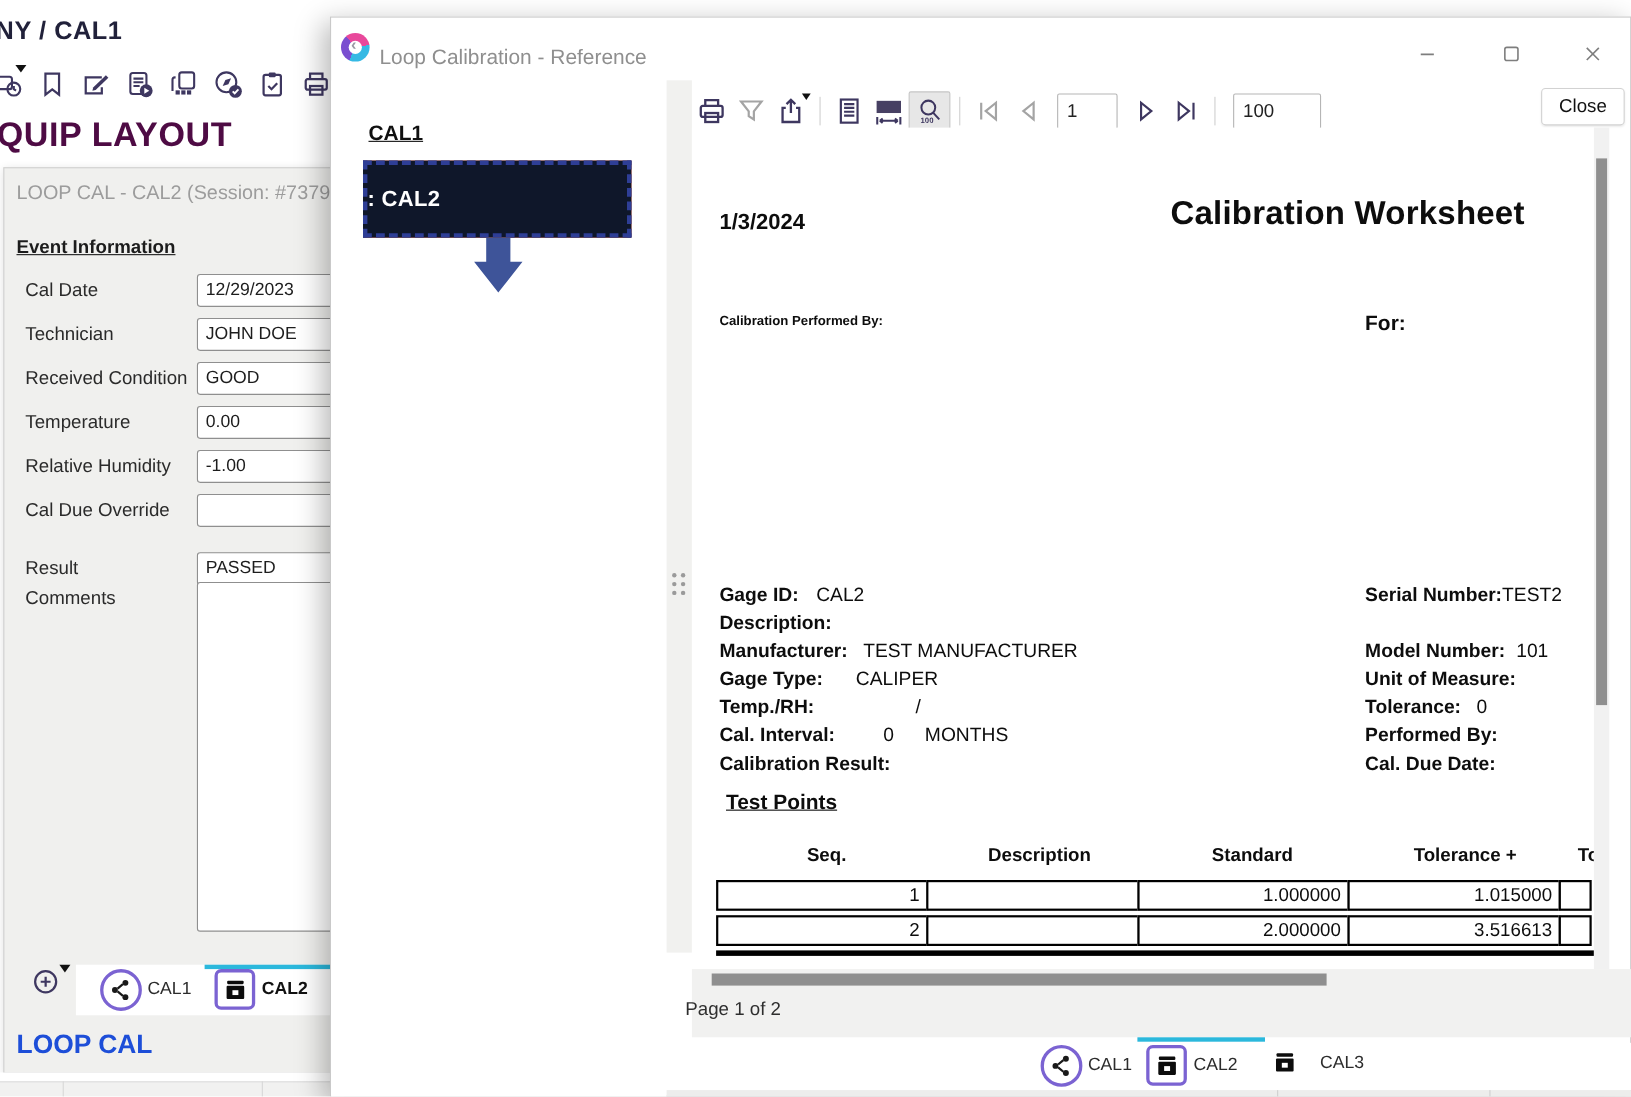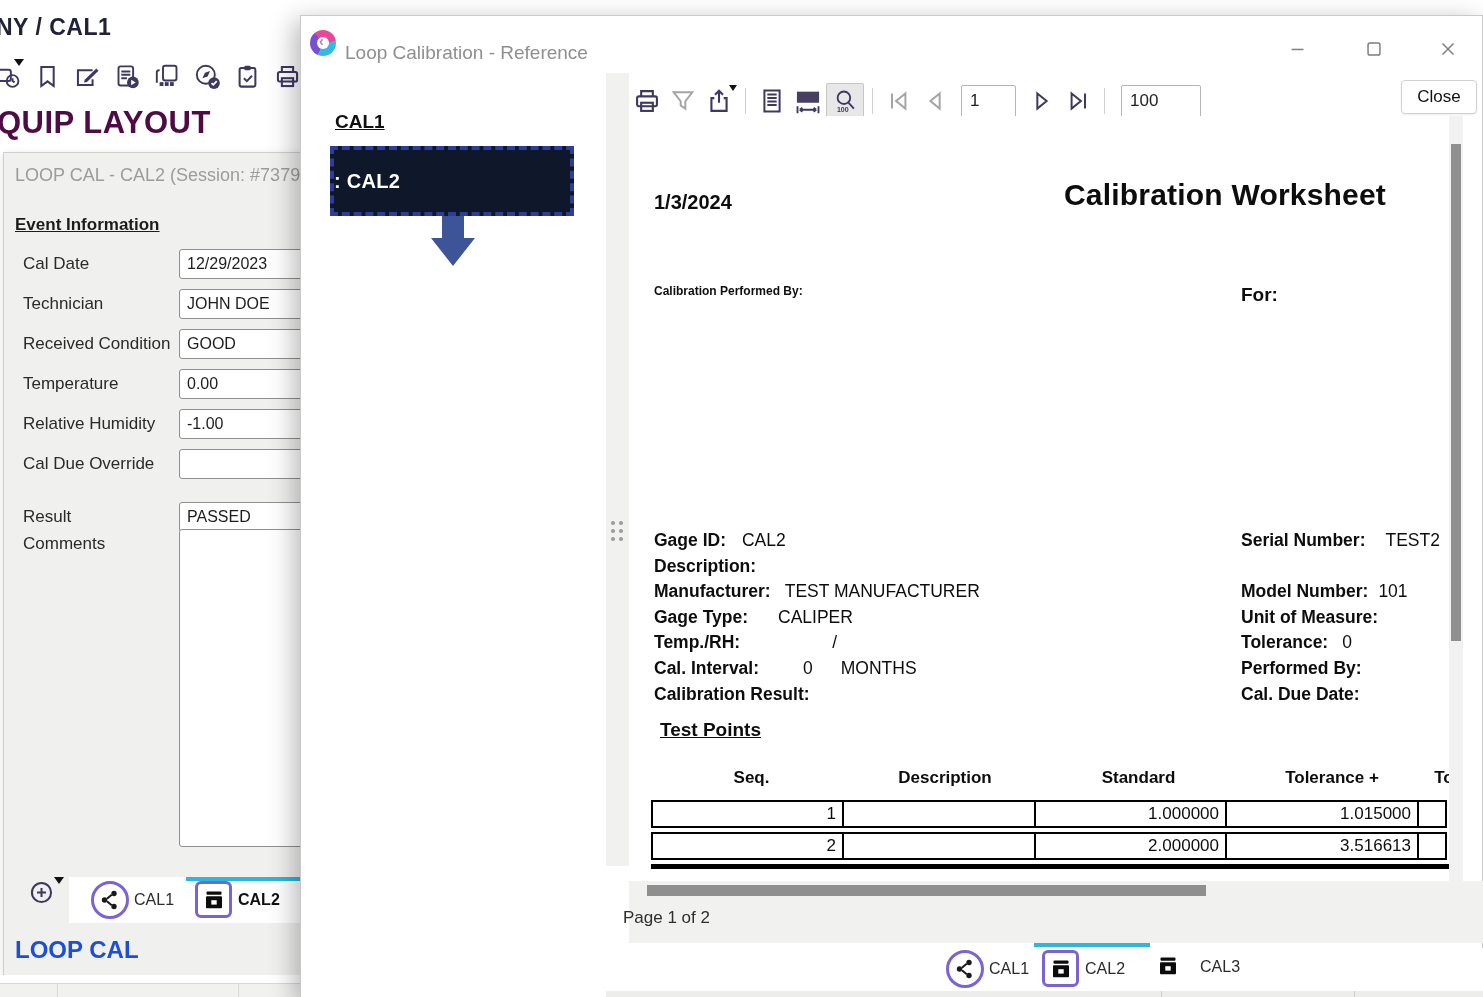--- a/index.html
+++ b/index.html
@@ -391,21 +391,21 @@
         <div><span class="ilabel">Gage ID:</span><span style="margin-left:16px;">CAL2</span></div>
         <div><span class="ilabel">Description:</span></div>
         <div><span class="ilabel">Manufacturer:</span><span style="margin-left:14px;">TEST MANUFACTURER</span></div>
         <div><span class="ilabel">Gage Type:</span><span style="margin-left:30px;">CALIPER</span></div>
         <div><span class="ilabel">Temp./RH:</span><span style="margin-left:92px;">/</span></div>
         <div><span class="ilabel">Cal. Interval:</span><span style="margin-left:44px;">0</span><span style="margin-left:28px;">MONTHS</span></div>
         <div><span class="ilabel">Calibration Result:</span></div>
       </div>
 
       <div class="abs info-col info-colR">
-        <div><span class="ilabel">Serial Number:</span><span style="margin-left:20px;">TEST2</span></div>
+        <div><span class="ilabel">Serial Number:</span><span style="">TEST2</span></div>
         <div>&nbsp;</div>
         <div><span class="ilabel">Model Number:</span><span style="margin-left:10px;">101</span></div>
         <div><span class="ilabel">Unit of Measure:</span></div>
         <div><span class="ilabel">Tolerance:</span><span style="margin-left:14px;">0</span></div>
         <div><span class="ilabel">Performed By:</span></div>
         <div><span class="ilabel">Cal. Due Date:</span></div>
       </div>
 
       <div class="abs r-tp">Test Points</div>
 

